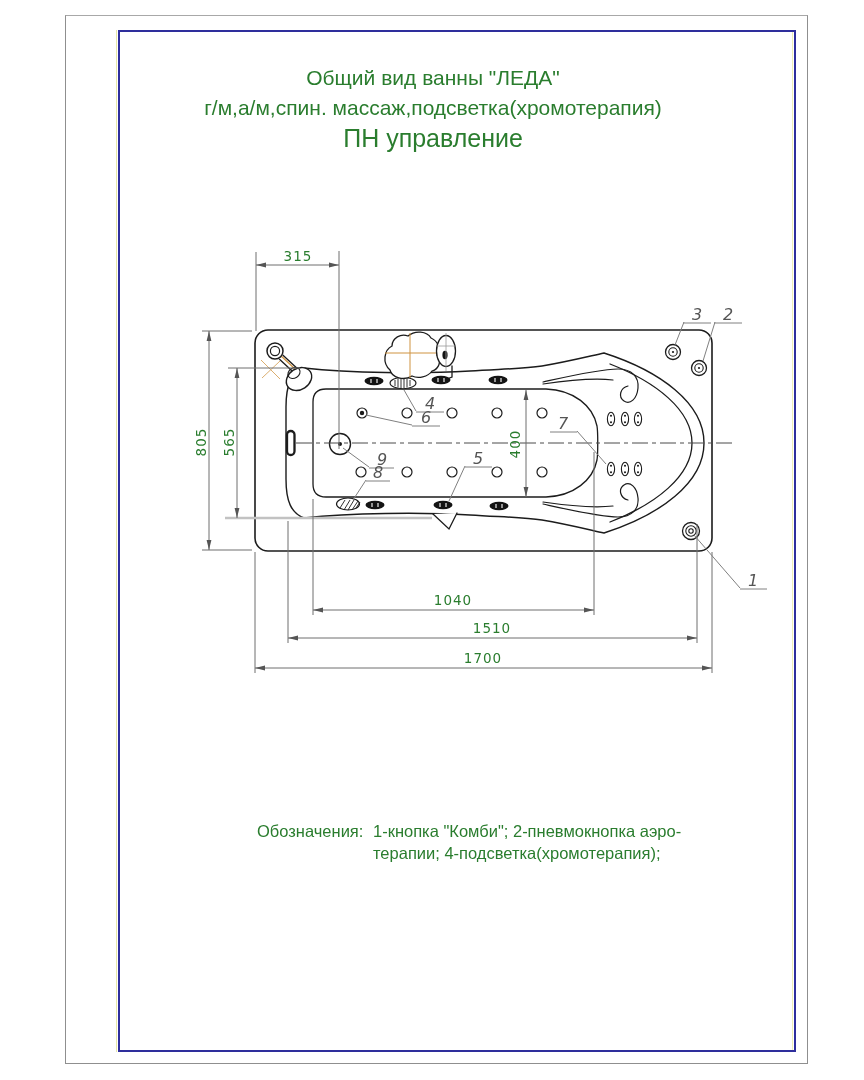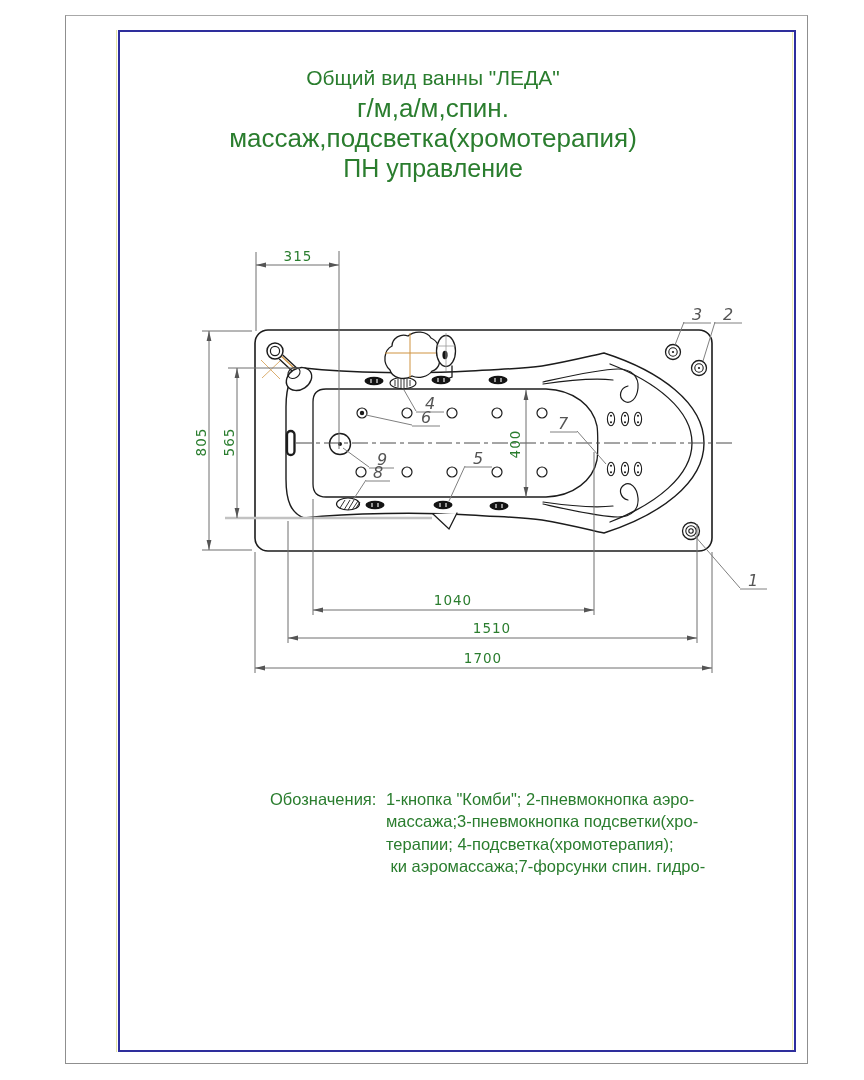--- a/index.html
+++ b/index.html
@@ -7,24 +7,24 @@
        font-family:"Liberation Sans",sans-serif;}
   .outer-frame{position:absolute;left:65px;top:15px;width:741px;height:1047px;
        border:1px solid #8f8f8f;border-top-color:#a8a8a8;}
   .yellow-edge-l{position:absolute;left:116px;top:30px;width:1px;height:1022px;background:#e6e6a6;}
   .yellow-edge-r{position:absolute;left:792px;top:30px;width:1px;height:1022px;background:#efefb6;}
   .inner-frame{position:absolute;left:118px;top:30px;width:678px;height:1022px;
        box-sizing:border-box;border:2px solid #2e2e9c;}
   .title{position:absolute;left:150px;top:63px;width:566px;text-align:center;
        color:#2a7d2e;}
   .title .t1{font-size:21px;line-height:30px;}
-  .title .t2{font-size:26px;line-height:30px;}
+  .title .t2{font-size:21px;line-height:30px;}
   .title .t3{font-size:25px;line-height:30px;}
-  .legend{position:absolute;left:257px;top:788px;display:flex;color:#2a7d2e;
-       font-size:16.5px;line-height:22.3px;margin-left:13px;}
+  .legend{position:absolute;left:257px;top:820px;display:flex;color:#2a7d2e;
+       font-size:16.5px;line-height:22.3px;}
   .legend .lab{width:116px;flex:none;}
   .legend .lines div{white-space:pre;}
   svg.drawing{position:absolute;left:0;top:0;}
   .dimtxt{fill:#2a7d2e;font-size:13.5px;letter-spacing:1px;
        font-family:"DejaVu Sans",sans-serif;}
   .calltxt{fill:#555;font-size:16px;font-style:italic;
        font-family:"DejaVu Sans",sans-serif;}
 </style>
 </head>
 <body>
@@ -277,17 +277,15 @@
     <text class="calltxt" x="378" y="478">8</text>
     <text class="calltxt" x="478" y="464">5</text>
     <text class="calltxt" x="563" y="429">7</text>
   </g>
 </svg>
 
 <div class="legend">
   <div class="lab">Обозначения:</div>
   <div class="lines">
     <div>1-кнопка "Комби"; 2-пневмокнопка аэро-</div>
-    <div>массажа;3-пневмокнопка подсветки(хро-</div>
     <div>терапии; 4-подсветка(хромотерапия);</div>
-    <div> ки аэромассажа;7-форсунки спин. гидро-</div>
   </div>
 </div>
 
 </body></html>

